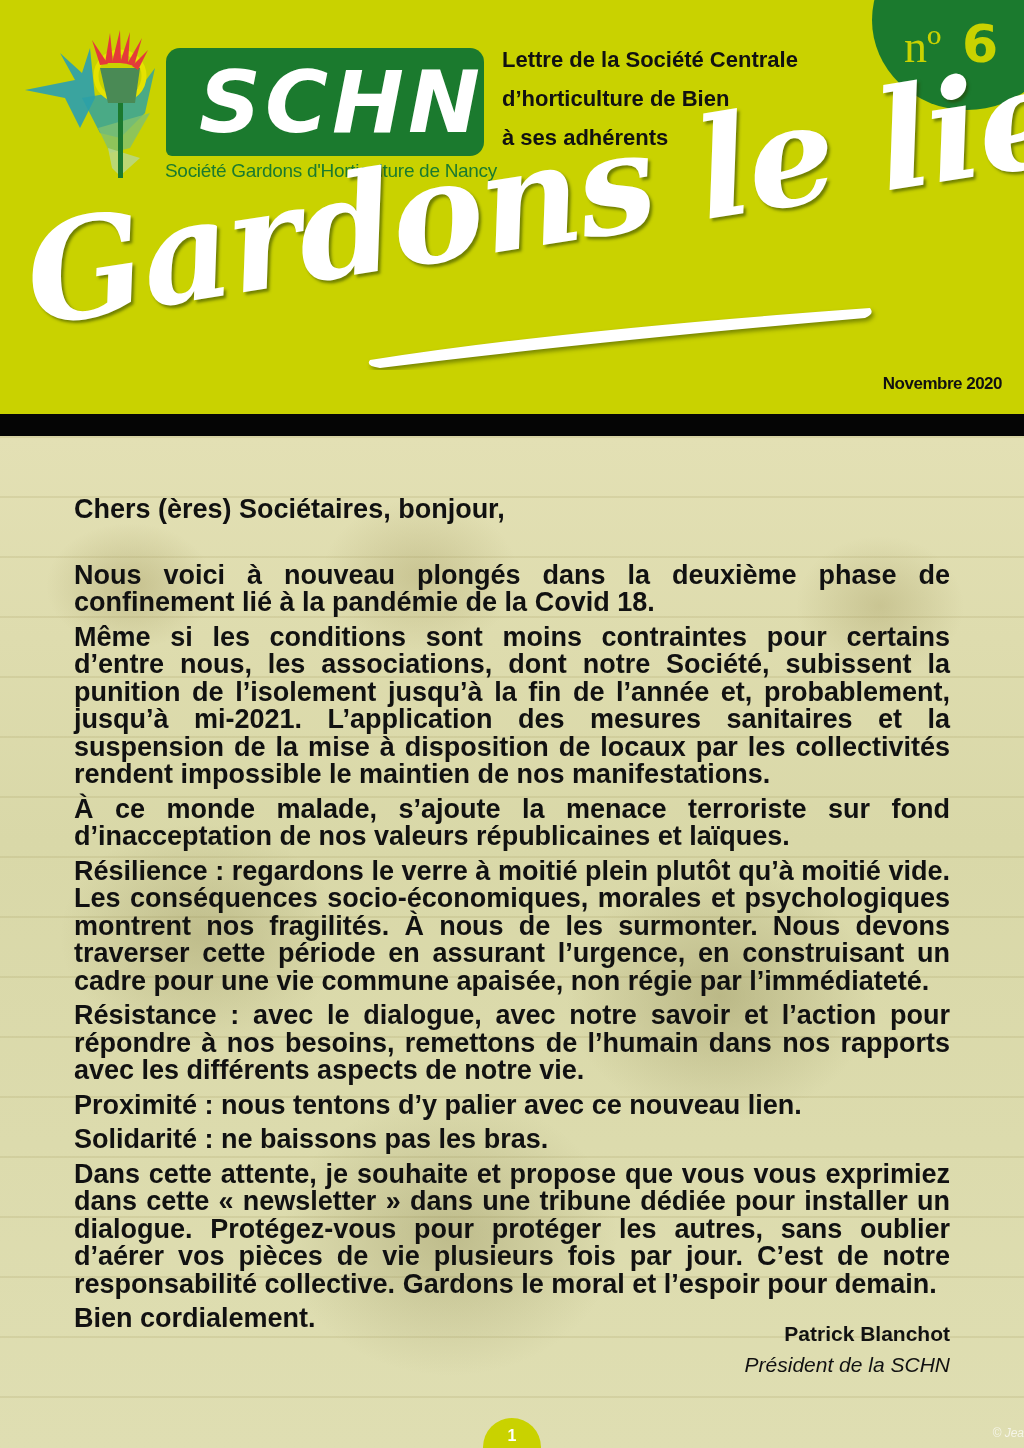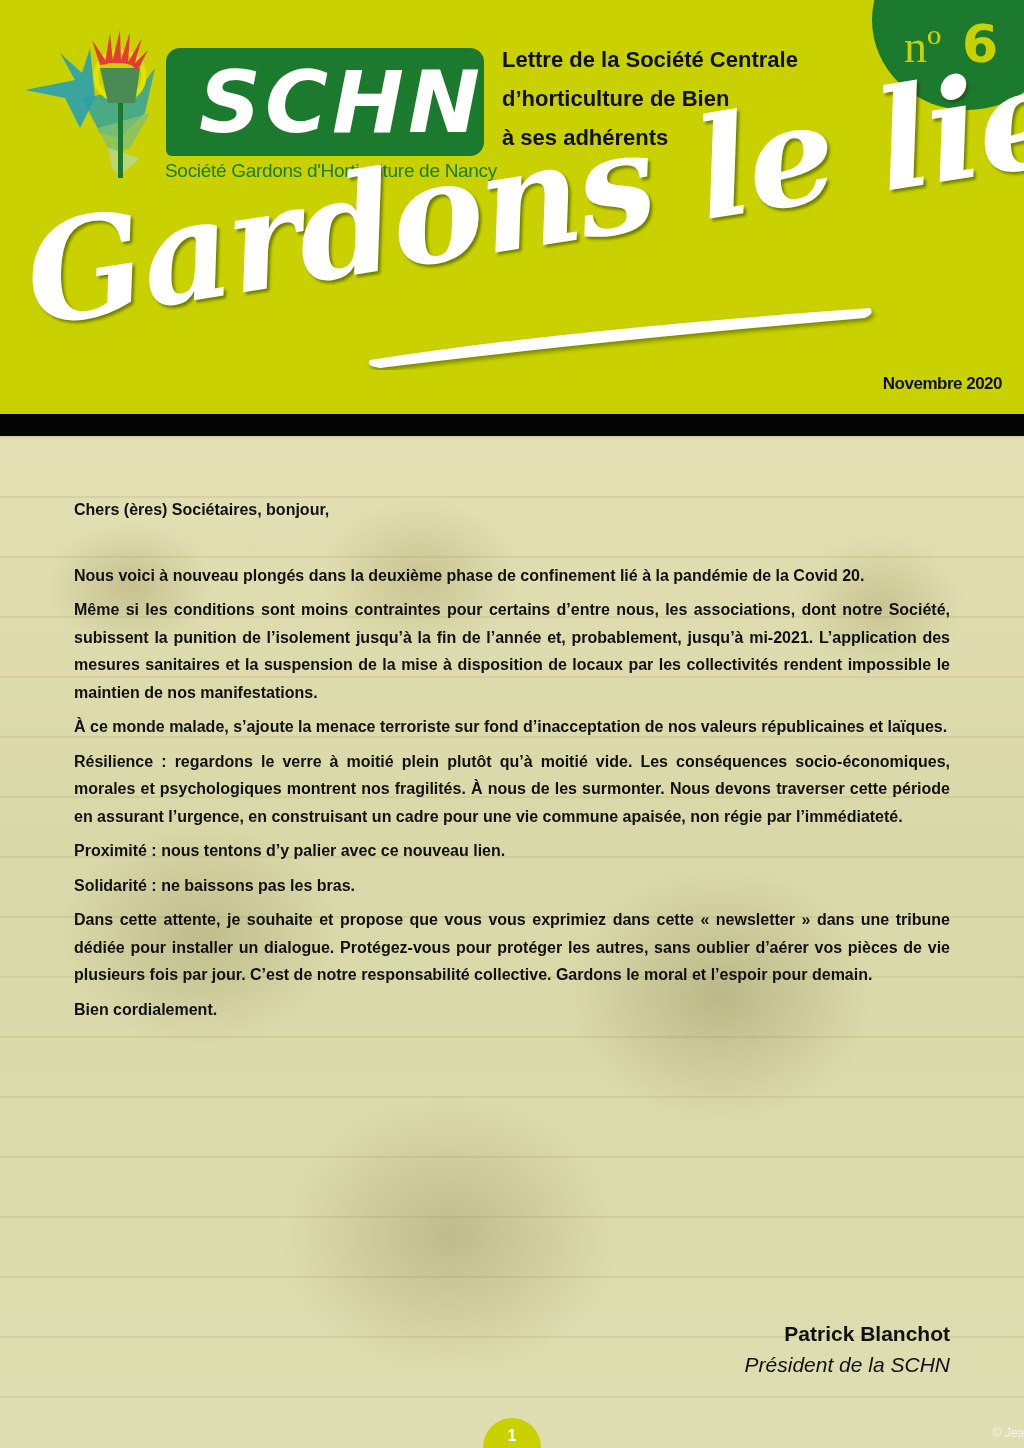--- a/index.html
+++ b/index.html
@@ -20,21 +20,21 @@
   .logo-box{position:absolute;left:166px;top:48px;width:318px;height:108px;background:#1b7a2e;border-radius:14px 14px 14px 6px;}
   .logo-text{position:absolute;left:0;top:4px;width:318px;text-align:right;color:#fff;font-family:"DejaVu Sans",sans-serif;font-style:italic;font-weight:bold;font-size:86px;letter-spacing:4px;line-height:100px;}
   .logo-sub{position:absolute;left:165px;top:160px;color:#1b7a2e;font-size:19px;letter-spacing:-0.3px;}
   .tagline{position:absolute;left:502px;top:40px;color:#111;font-weight:bold;font-size:22px;line-height:39px;}
   .issue-circle{position:absolute;left:872px;top:-70px;width:190px;height:180px;border-radius:50%;background:#1b7a2e;}
   .issue-label{position:absolute;left:904px;top:20px;color:#c9d200;font-size:46px;font-family:Liberation Serif, serif;}
   .issue-num{position:absolute;left:962px;top:14px;color:#c9d200;font-size:52px;font-weight:bold;font-family:"DejaVu Sans",sans-serif;}
   .title-text{position:absolute;left:40px;top:195px;color:#fff;font-family:"DejaVu Serif",serif;font-style:italic;font-weight:bold;font-size:138px;letter-spacing:-2px;transform:rotate(-9deg);transform-origin:0 100%;text-shadow:2px 3px 3px rgba(40,60,0,0.55);white-space:nowrap;}
   .swash{position:absolute;left:360px;top:300px;width:520px;height:70px;}
   .date{position:absolute;right:22px;top:374px;color:#111;font-weight:bold;font-size:17px;font-family:Liberation Sans, sans-serif;letter-spacing:-0.5px;}
-  .content{position:absolute;left:74px;top:496px;width:876px;color:#111;font-weight:bold;font-size:16px;line-height:27.5px;}
+  .content{position:absolute;left:74px;top:496px;width:876px;color:#111;font-weight:bold;font-size:27px;line-height:27.5px;}
   .content p{margin:0 0 7px 0;text-align:justify;}
   .content p.greet{margin-bottom:38px;text-align:left;}
   .content p.left{text-align:left;}
   .signature{position:absolute;right:74px;top:1274px;text-align:right;color:#111;font-size:21px;line-height:31px;}
   .sig-name{font-weight:bold;margin-top:44px;}
   .sig-title{font-style:italic;}
   .credit{position:absolute;right:0;top:1406px;color:rgba(255,255,255,0.7);font-style:italic;font-size:12px;margin-top:20px;}
   .page-num{position:absolute;left:483px;top:1418px;width:58px;height:58px;border-radius:50%;background:#c9d200;color:#fff;text-align:center;font-weight:bold;font-size:16px;line-height:36px;}
 </style>
 </head>
@@ -80,24 +80,25 @@
 
   <div class="date">Novembre 2020</div>
 </div>
 
 <div class="blackband"></div>
 
 <div class="body-bg"></div>
 
 <div class="content">
   <p class="greet">Chers (ères) Sociétaires, bonjour,</p>
-  <p>Nous voici à nouveau plongés dans la deuxième phase de confinement lié à la pandémie de la Covid 20.</p>
+  <p>Nous voici à nouveau plongés dans la deuxième phase de confinement lié à la pandémie de la Covid 18.</p>
   <p>Même si les conditions sont moins contraintes pour certains d’entre nous, les associations, dont notre Société, subissent la punition de l’isolement jusqu’à la fin de l’année et, probablement, jusqu’à mi-2021. L’application des mesures sanitaires et la suspension de la mise à disposition de locaux par les collectivités rendent impossible le maintien de nos manifestations.</p>
   <p>À ce monde malade, s’ajoute la menace terroriste sur fond d’inacceptation de nos valeurs républicaines et laïques.</p>
   <p>Résilience : regardons le verre à moitié plein plutôt qu’à moitié vide. Les conséquences socio-économiques, morales et psychologiques montrent nos fragilités. À nous de les surmonter. Nous devons traverser cette période en assurant l’urgence, en construisant un cadre pour une vie commune apaisée, non régie par l’immédiateté.</p>
+  <p>Résistance : avec le dialogue, avec notre savoir et l’action pour répondre à nos besoins, remettons de l’humain dans nos rapports avec les différents aspects de notre vie.</p>
   <p class="left">Proximité : nous tentons d’y palier avec ce nouveau lien.</p>
   <p class="left">Solidarité : ne baissons pas les bras.</p>
   <p>Dans cette attente, je souhaite et propose que vous vous exprimiez dans cette « newsletter » dans une tribune dédiée pour installer un dialogue. Protégez-vous pour protéger les autres, sans oublier d’aérer vos pièces de vie plusieurs fois par jour. C’est de notre responsabilité collective. Gardons le moral et l’espoir pour demain.</p>
   <p class="left">Bien cordialement.</p>
 </div>
 
 <div class="signature">
   <div class="sig-name">Patrick Blanchot</div>
   <div class="sig-title">Président de la SCHN</div>
 </div>

